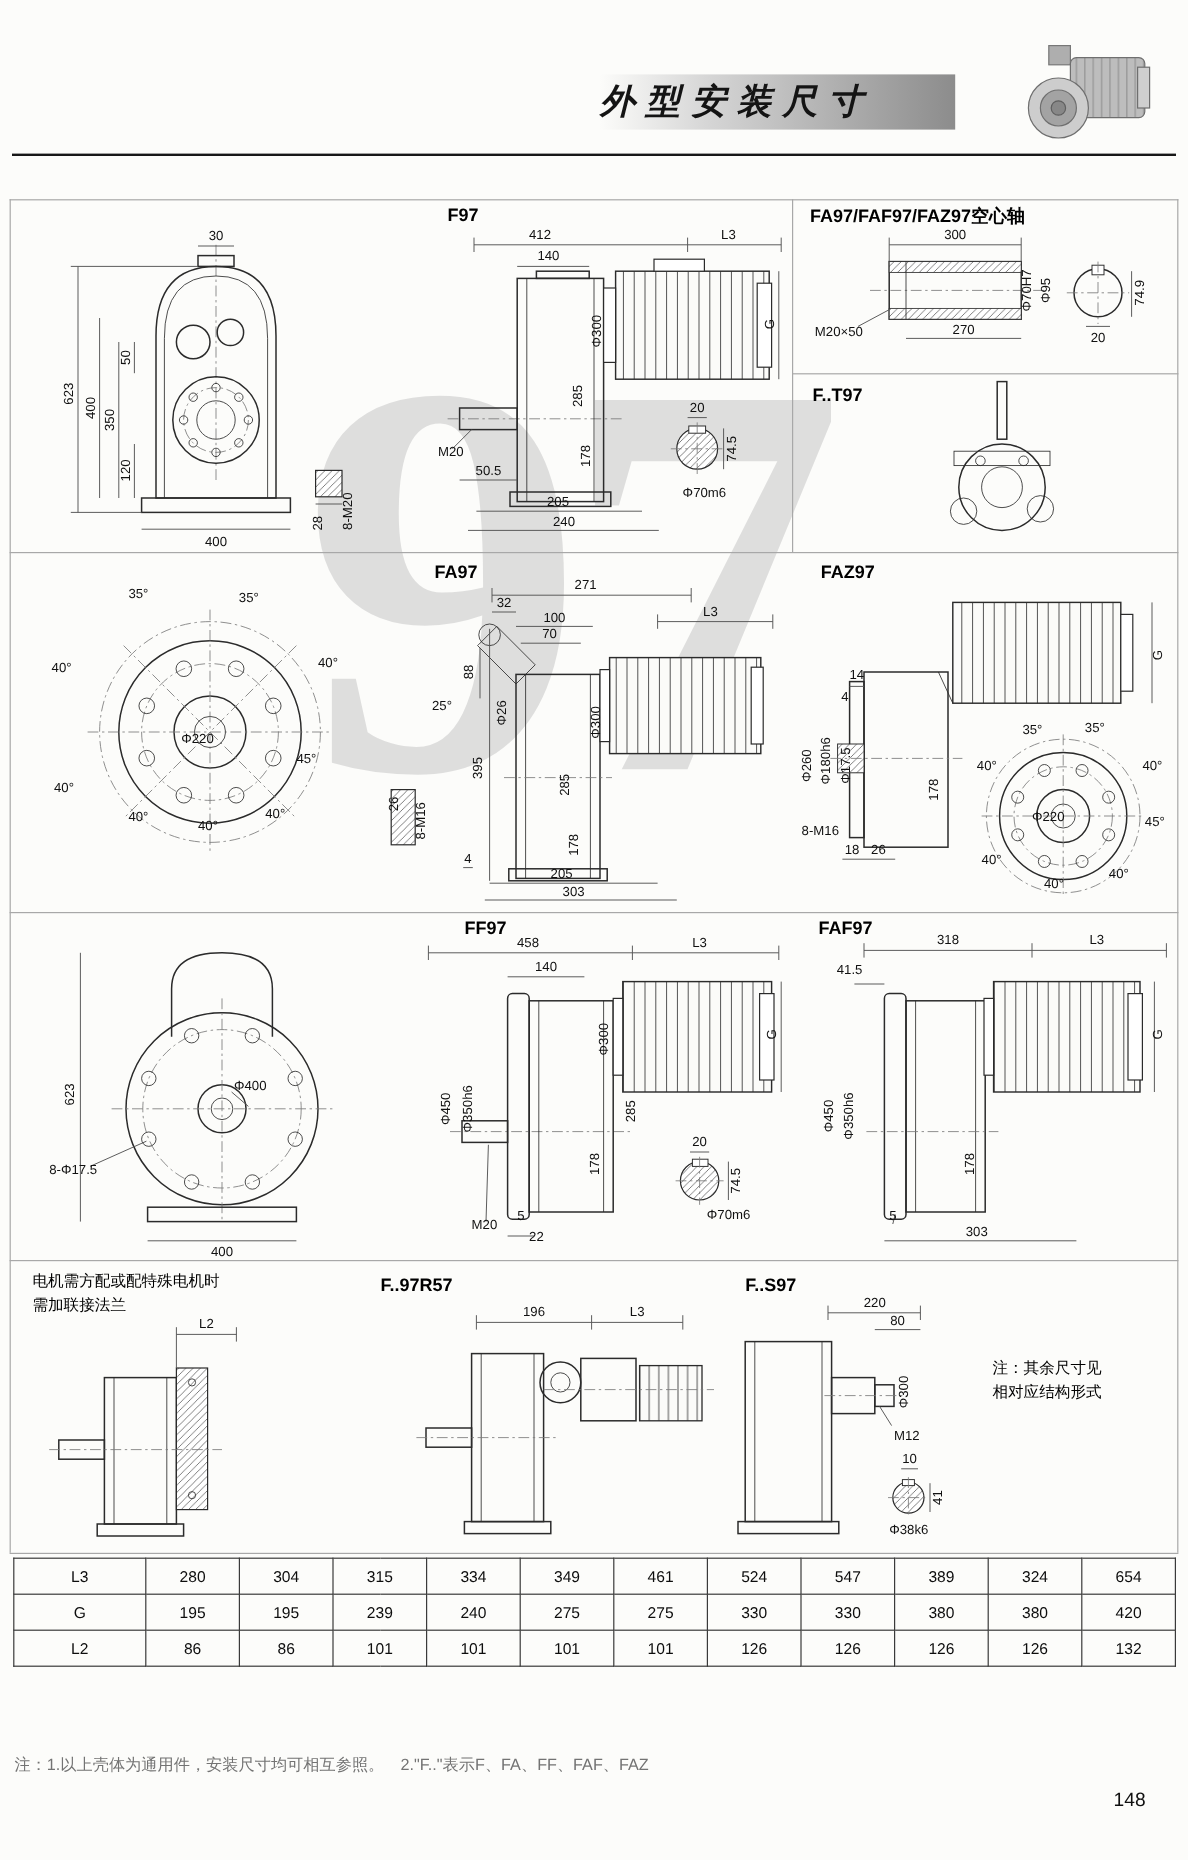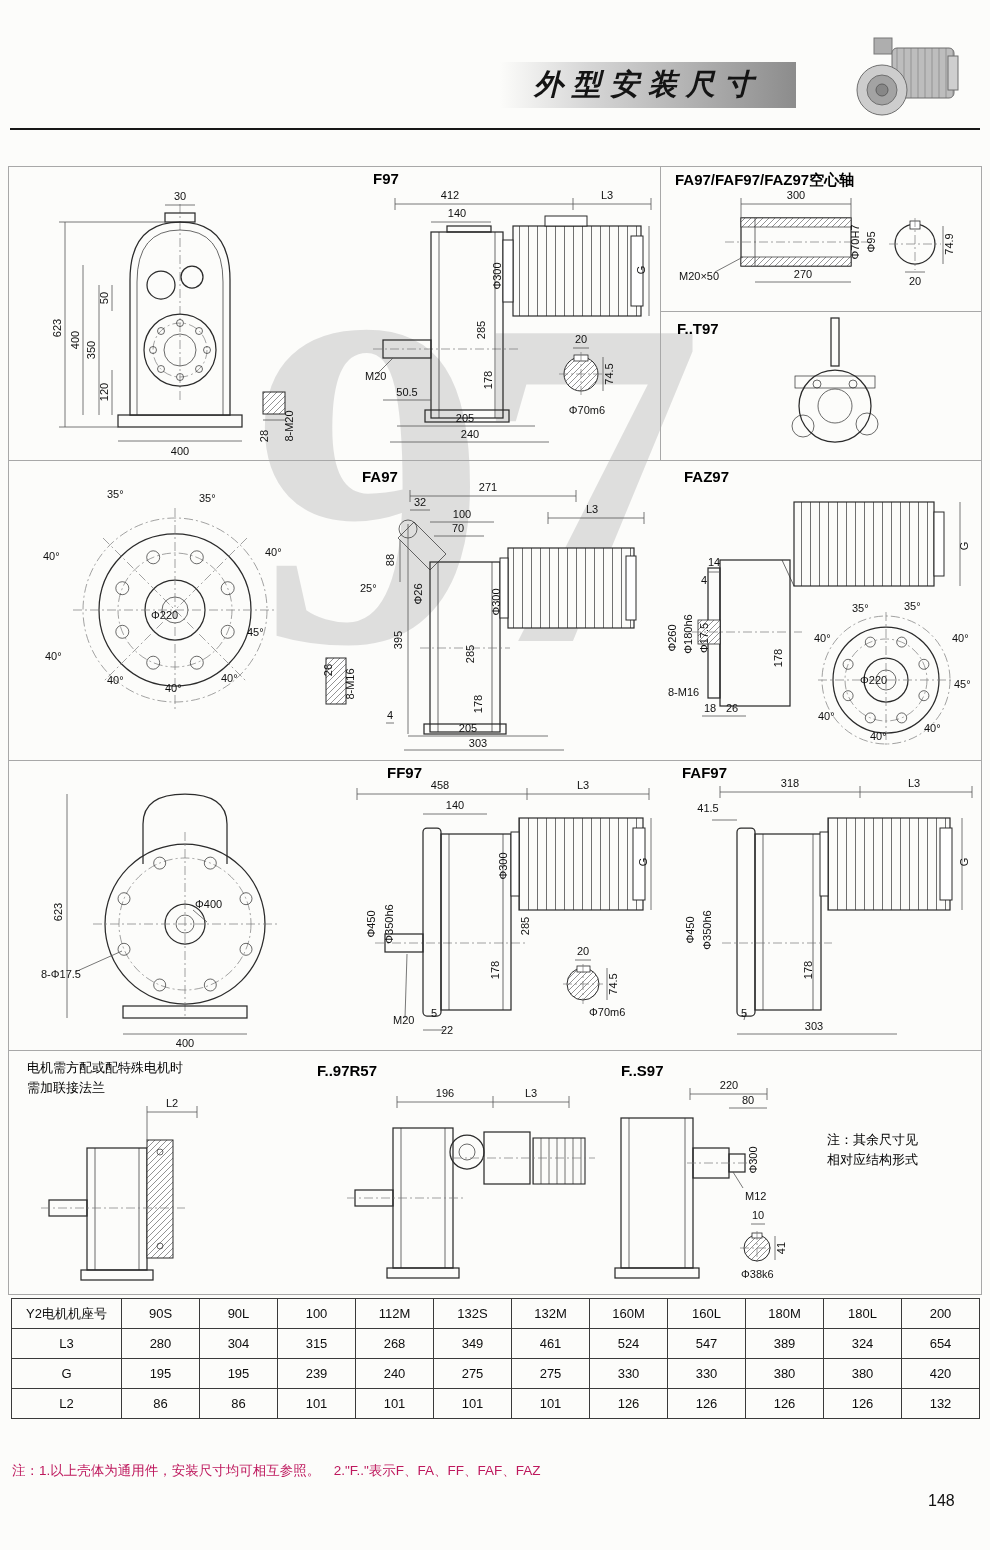--- a/index.html
+++ b/index.html
@@ -1,40 +1,40 @@
 <!DOCTYPE html>
 <html><head>
 <meta charset="utf-8">
 <style>
   *{margin:0;padding:0;box-sizing:border-box}
   html,body{background:#e9e9e9}
   body{font-family:"Liberation Sans",sans-serif}
   .page{position:relative;width:990px;height:1550px;background:#fcfcfa;margin:0 auto;overflow:hidden}
   .titlebar{position:absolute;left:500px;top:62px;width:296px;height:46px;
     background:linear-gradient(90deg,rgba(255,255,255,0) 0%,#d6d6d6 30%,#8c8c8c 100%);
-    display:flex;align-items:center;justify-content:center;z-index:2}
+    display:flex;align-items:center;justify-content:flex-start;z-index:2}
   .titlebar span{font-size:29px;font-weight:bold;font-style:italic;letter-spacing:9px;color:#141414;white-space:nowrap}
   .rule{position:absolute;background:#171717;z-index:2}
   .hline{position:absolute;height:1px;background:#a8a8a8;z-index:1}
   .vline{position:absolute;width:1px;background:#a8a8a8;z-index:1}
   .panel{position:absolute;z-index:2}
   .watermark{position:absolute;left:252px;top:248px;font-size:470px;line-height:1;font-weight:bold;
     color:#c7c7c7;opacity:.55;letter-spacing:-18px;z-index:0;font-family:"Liberation Serif",serif}
   svg text{font-family:"Liberation Sans",sans-serif}
   .d{font-size:11px;fill:#111}
   .t{font-size:15px;font-weight:bold;fill:#000}
   .cn{font-size:13px;fill:#000}
   .ol{fill:none;stroke:#2b2b2b;stroke-width:1.25}
   .th{fill:none;stroke:#2b2b2b;stroke-width:0.7}
   .dm{stroke:#555;stroke-width:0.8;fill:none}
   .cl{stroke:#7a7a7a;stroke-width:0.7;fill:none;stroke-dasharray:9 3 2 3}
   .spec{position:absolute;left:11px;top:1298px;border-collapse:collapse;table-layout:fixed;width:968px;
     font-size:13px;color:#0d0d0d;z-index:2;background:#fcfcfa}
   .spec td{border:1px solid #3a3a3a;text-align:center;height:30px;padding:0;overflow:hidden;white-space:nowrap}
-  .footnote{position:absolute;left:12px;top:1462px;font-size:13.5px;color:#be185d;z-index:2}
+  .footnote{position:absolute;left:12px;top:1462px;font-size:13.5px;color:#737373;z-index:2}
   .pagenum{position:absolute;left:928px;top:1492px;font-size:16px;color:#101010;z-index:2}
 </style>
 </head>
 <body>
 
 <div class="page">
 
   <div class="watermark">97</div>
 
   <div class="titlebar">
@@ -633,39 +633,25 @@
         <col style="width:78px">
         <col style="width:78px">
         <col style="width:78px">
         <col style="width:78px">
         <col style="width:78px">
         <col style="width:78px">
         <col style="width:78px">
     </colgroup>
     <tbody>
       <tr>
-        <td>Y2电机机座号</td>
-        <td>90S</td>
-        <td>90L</td>
-        <td colspan="2">100</td>
-        <td>112M</td>
-        <td>132S</td>
-        <td>132M</td>
-        <td>160M</td>
-        <td>160L</td>
-        <td>180M</td>
-        <td>180L</td>
-        <td>200</td>
-      </tr>
-      <tr>
         <td>L3</td>
         <td>280</td>
         <td>304</td>
         <td colspan="2">315</td>
-        <td>268</td>
+        <td>334</td>
         <td>349</td>
         <td>461</td>
         <td>524</td>
         <td>547</td>
         <td>389</td>
         <td>324</td>
         <td>654</td>
       </tr>
       <tr>
         <td>G</td>

